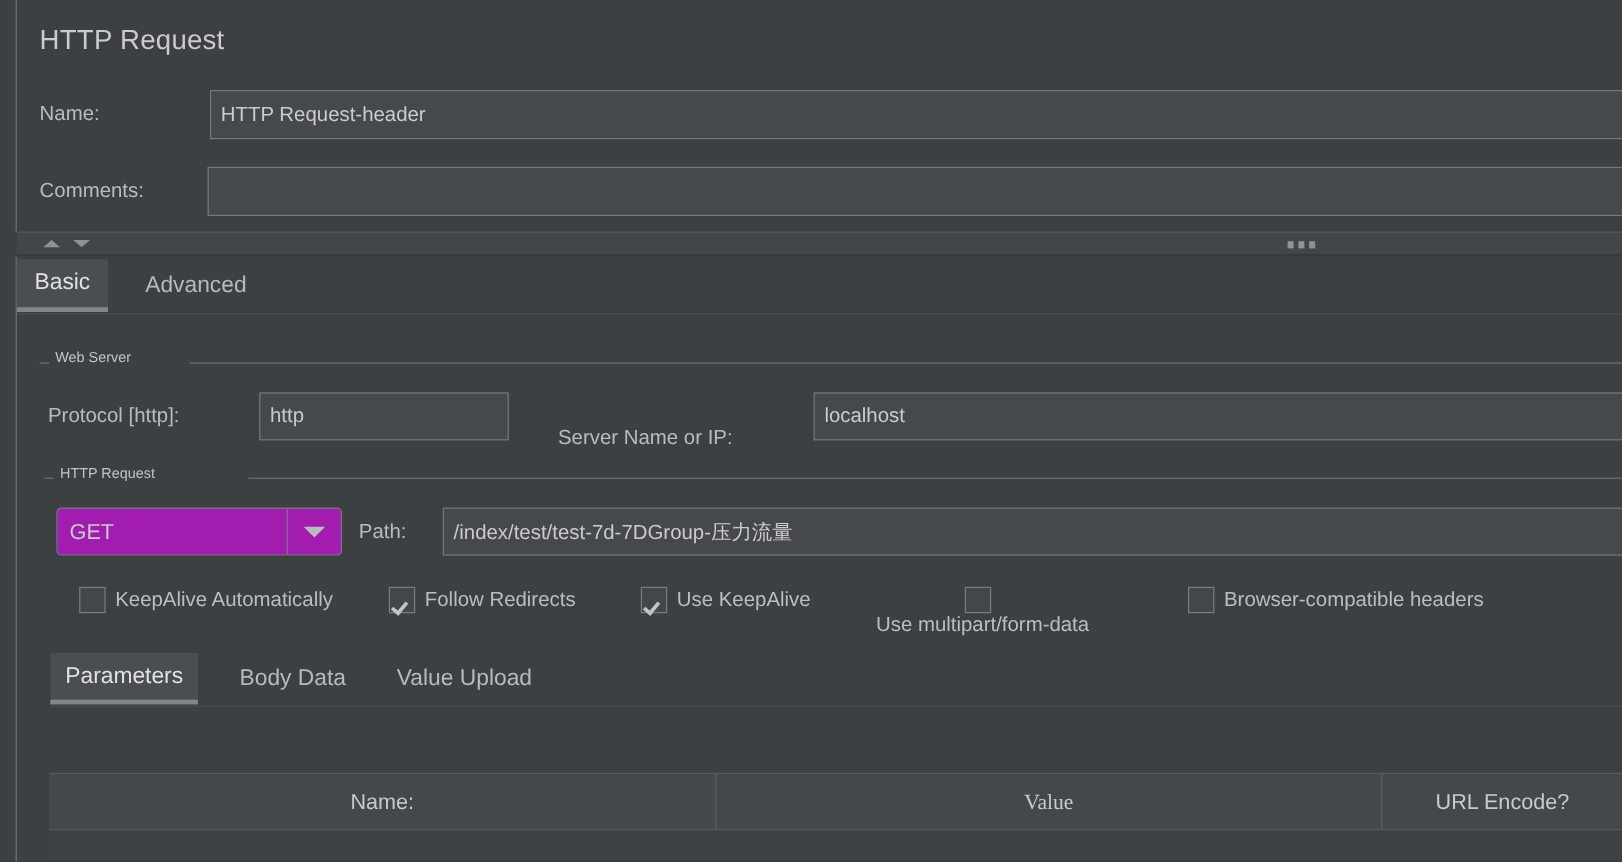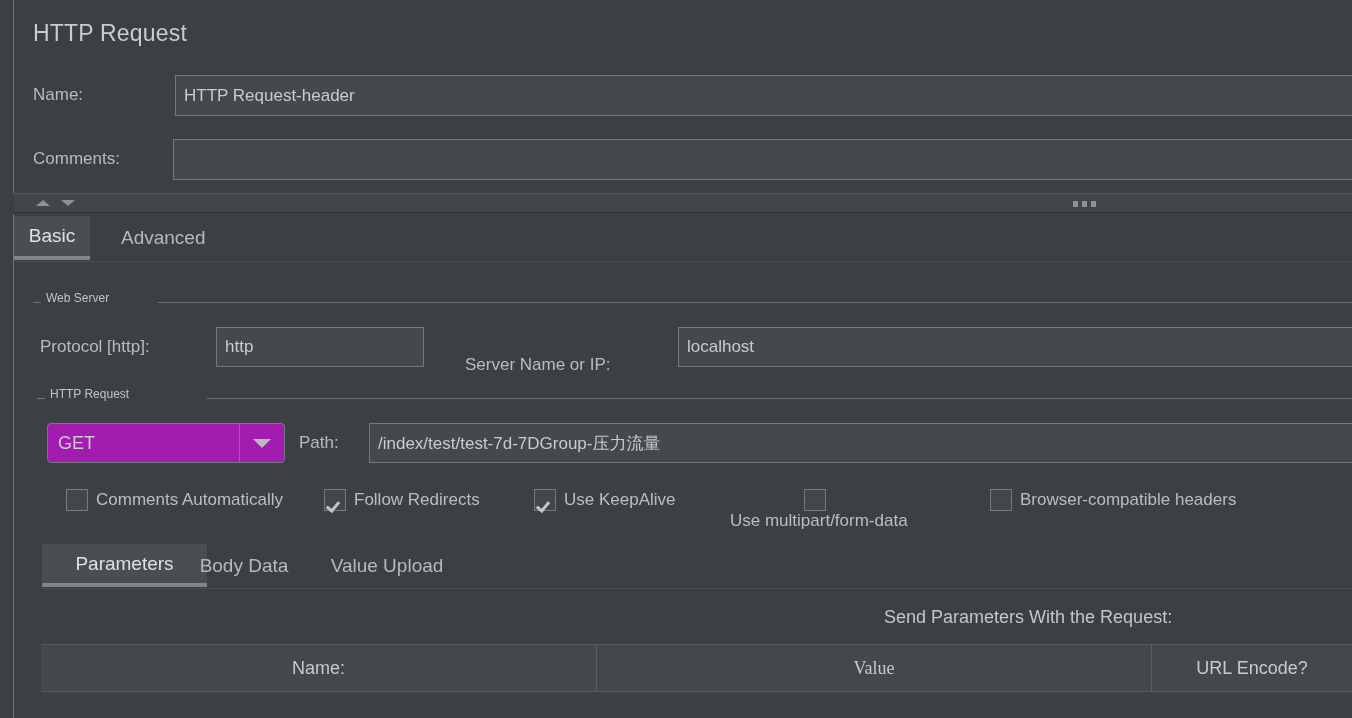--- a/index.html
+++ b/index.html
@@ -297,21 +297,21 @@
     font-size: 19px;
     color: #b7babc;
     box-sizing: border-box;
     cursor: default;
   }
   .subtab.active {
     background: #4a4e52;
     color: #dfe1e2;
     border-bottom: 4px solid #81868b;
   }
-  #subtab-0 { left: 0px;   width: 165px; }
+  #subtab-0 { left: 0px;   width: 123px; }
   #subtab-1 { left: 139px; width: 126px; }
   #subtab-2 { left: 265px; width: 160px; }
 
   
   #send-params-caption {
     position: absolute;
     left: 884px;
     top: 607px;
     font-size: 18px;
     color: #c4c7c9;
@@ -409,21 +409,21 @@
         <span></span>
       </div>
   </div>
 
   <div class="field-label" id="path-label">Path:</div>
   <div class="text-field" id="path-input">/index/test/test-7d-7DGroup-压力流量</div>
 
   <div class="cb-row">
     <div class="cbox" id="cb-0">
       <span class="box"></span>
-      <span class="cb-label">Comments Automatically</span>
+      <span class="cb-label">KeepAlive Automatically</span>
     </div>
     <div class="cbox checked" id="cb-1">
       <span class="box"></span>
       <span class="cb-label">Follow Redirects</span>
     </div>
     <div class="cbox checked" id="cb-2">
       <span class="box"></span>
       <span class="cb-label">Use KeepAlive</span>
     </div>
     <div class="cbox" id="cb-3">
@@ -436,21 +436,20 @@
     </div>
   </div>
 
   <div class="subtabs">
     <div class="subtabs-underline"></div>
     <div class="subtab active" id="subtab-0">Parameters</div>
     <div class="subtab" id="subtab-1">Body Data</div>
     <div class="subtab" id="subtab-2">Value Upload</div>
   </div>
 
-  <div id="send-params-caption">Send Parameters With the Request:</div>
 
   <div class="ptable">
     <div class="th" id="th-0">Name:</div>
     <div class="th" id="th-1">Value</div>
     <div class="th" id="th-2">URL Encode?</div>
   </div>
   <div class="table-body"></div>
 
 </div>
 

